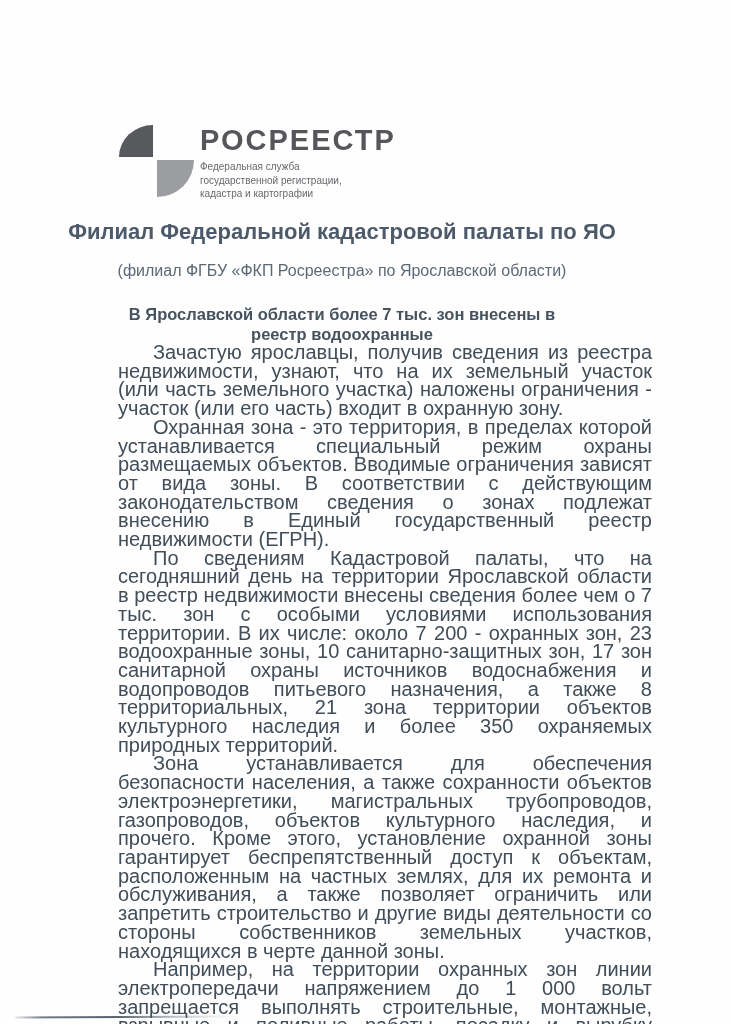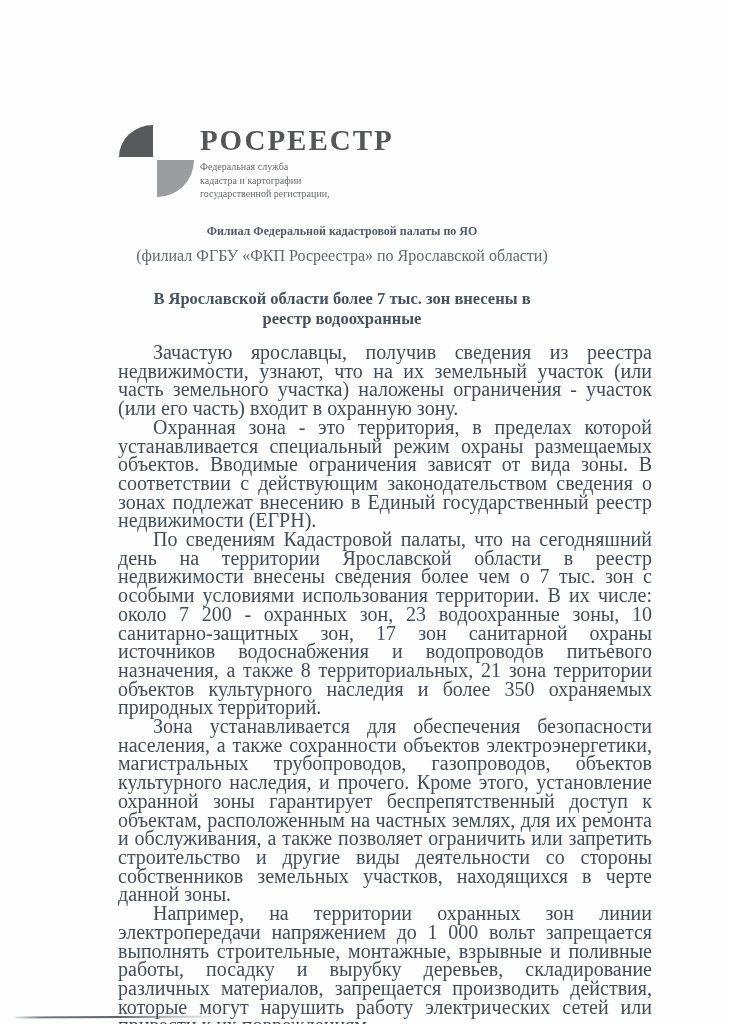--- a/index.html
+++ b/index.html
@@ -6,21 +6,21 @@
     margin: 0;
     padding: 0;
     background: #ffffff;
   }
   .page {
     position: relative;
     width: 731px;
     height: 1024px;
     background: #fefefe;
     overflow: hidden;
-    font-family: Liberation Serif, serif;
+    font-family: Liberation Sans, sans-serif;
   }
 
   
   .logo-mark {
     position: absolute;
     left: 119px;
     top: 125px;
     width: 76px;
     height: 73px;
   }
@@ -61,27 +61,27 @@
   
   .header-block {
     position: absolute;
     left: 0;
     top: 221px;
     width: 684px;          
     text-align: center;
   }
   .dept-header {
     margin: 0;
-    font-size: 12px;
+    font-size: 22px;
     font-weight: 700;
     line-height: 21px;
     color: var(--heading-text, #4d5a6a);
   }
   .dept-subheader {
-    margin: 3px 0 0 0;
+    margin: 18px 0 0 0;
     font-size: 16px;
     font-weight: 400;
     line-height: 21px;
     color: var(--subheading-text, #5c6875);
   }
   .article-title {
     margin: 23px auto 4px auto;
     max-width: 470px;
     font-size: 16.5px;
     font-weight: 700;
@@ -129,22 +129,22 @@
 <div class="page">
 
   <div class="logo-mark">
     <div class="logo-quarter-dark"></div>
     <div class="logo-quarter-light"></div>
   </div>
   <div class="logo-text">
     <div class="logo-wordmark">РОСРЕЕСТР</div>
     <div class="logo-subtitle">
       <div>Федеральная служба</div>
+      <div>государственной регистрации,</div>
       <div>кадастра и картографии</div>
-      <div>государственной регистрации,</div>
     </div>
   </div>
 
   <div class="header-block">
     <h1 class="dept-header">Филиал Федеральной кадастровой палаты по ЯО</h1>
     <div class="dept-subheader">(филиал ФГБУ «ФКП Росреестра» по Ярославской области)</div>
     <h2 class="article-title">
       <span>В Ярославской области более 7 тыс. зон внесены в</span><br>
       <span>реестр водоохранные</span>
     </h2>

